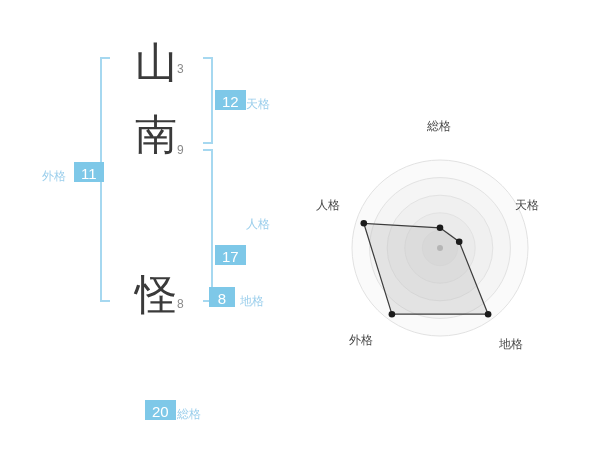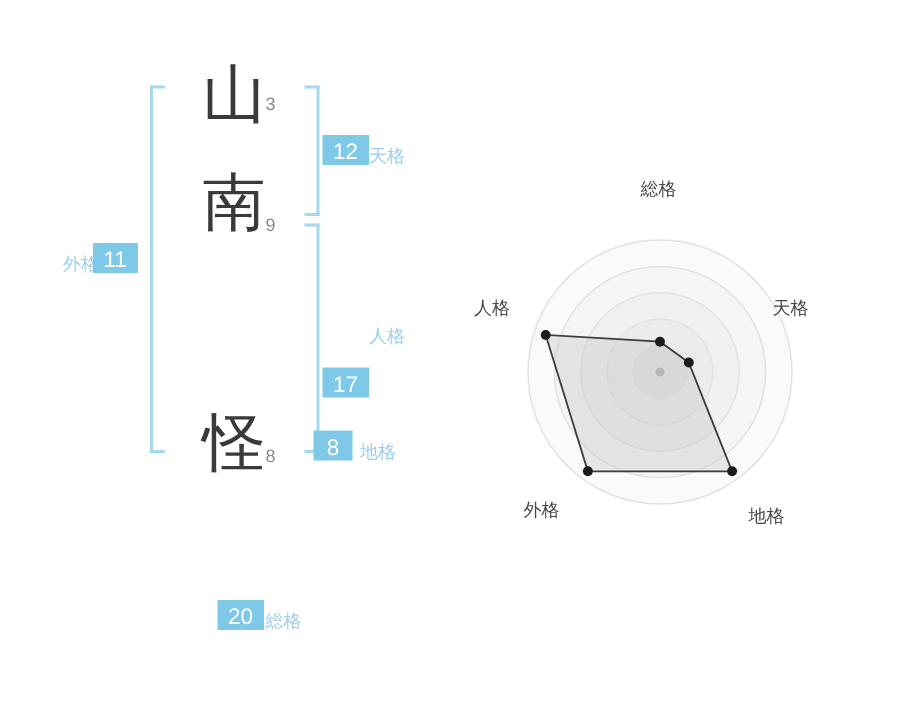--- a/index.html
+++ b/index.html
@@ -67,21 +67,21 @@
   <div class="badge" style="left:215px; top:90px;">12</div>
   <div class="cat-label" style="left:246px; top:96px;">天格</div>
 
   <div class="badge" style="left:215px; top:210px;margin-top:35px;">17</div>
   <div class="cat-label" style="left:246px; top:216px;">人格</div>
 
   <div class="badge" style="left:209px; top:287px;">8</div>
   <div class="cat-label" style="left:240px; top:293px;">地格</div>
 
   <div class="cat-label" style="left:42px; top:168px;">外格</div>
-  <div class="badge" style="left:62px; top:162px;text-align:center;">11</div>
+  <div class="badge" style="left:74px; top:162px;text-align:center;">11</div>
 
   <div class="badge" style="left:145px; top:400px;">20</div>
   <div class="cat-label" style="left:177px; top:406px;">総格</div>
 
   <svg class="radar" width="230" height="230" viewBox="0 0 230 230">
       <circle cx="115" cy="115" r="88.0" fill="rgba(0,0,0,0.018)" stroke="#e2e2e2" stroke-width="1"></circle>
       <circle cx="115" cy="115" r="70.4" fill="rgba(0,0,0,0.018)" stroke="#e2e2e2" stroke-width="1"></circle>
       <circle cx="115" cy="115" r="52.8" fill="rgba(0,0,0,0.018)" stroke="#e2e2e2" stroke-width="1"></circle>
       <circle cx="115" cy="115" r="35.2" fill="rgba(0,0,0,0.018)" stroke="#e2e2e2" stroke-width="1"></circle>
       <circle cx="115" cy="115" r="17.6" fill="rgba(0,0,0,0.018)" stroke="#e2e2e2" stroke-width="1"></circle>

